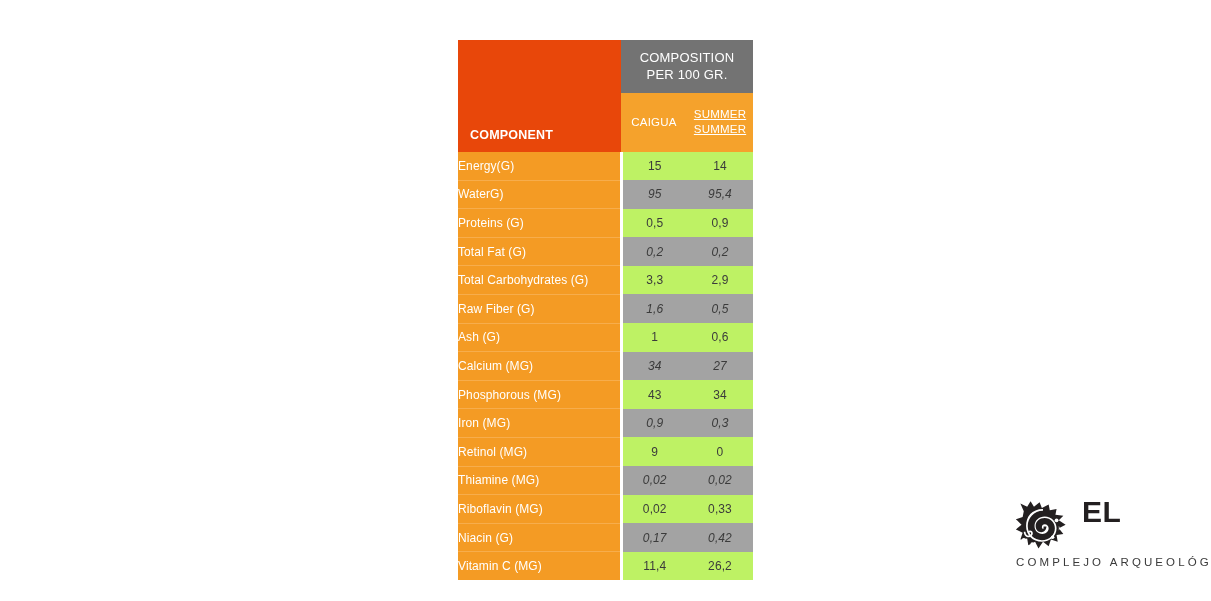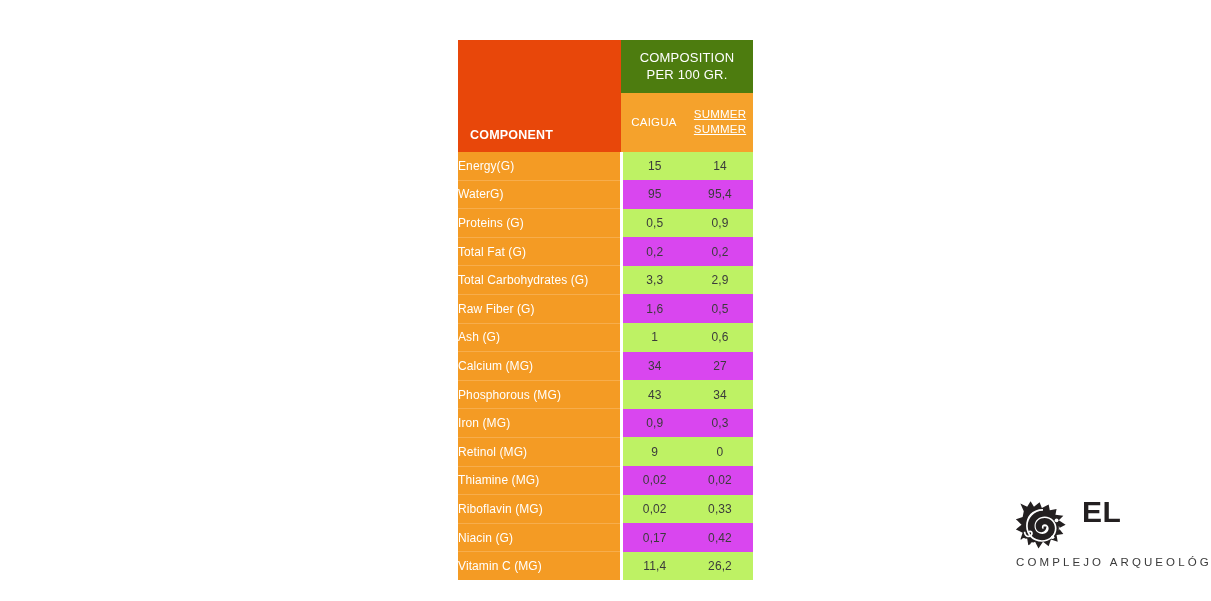--- a/index.html
+++ b/index.html
@@ -32,21 +32,21 @@
     font-size: 12.5px;
     text-align: left;
     vertical-align: bottom;
     padding: 0 0 10px 12px;
     width: 151px;
     height: 102px;
     font-weight: bold;
     letter-spacing: .2px;
   }
   .hdr-composition {
-    background: #4d7c0f;
+    background: #737373;
     color: #ffffff;
     font-size: 13px;
     text-align: center;
     vertical-align: middle;
     height: 48px;
     padding: 0;
     font-weight: normal;
     line-height: 17px;
     letter-spacing: .2px;
     margin-top: 6px;
@@ -86,21 +86,21 @@
   td.val {
     text-align: center;
     color: #3b3b3b;
     border-left: 3px solid #ffffff;
     letter-spacing: .1px;
   }
   td.val.a { border-left: 3px solid #ffffff; }
   td.val.b { border-left: none; }
 
   tr.band-dark td.val { background: #bef264; }
-  tr.band-light td.val { background: #d946ef; }
+  tr.band-light td.val { background: #a3a3a3; font-style: italic; }
 
   
   #brand-logo {
     position: absolute;
     left: 1014px;
     top: 498px;
     width: 180px;
     height: 76px;
   }
   #brand-mark {

